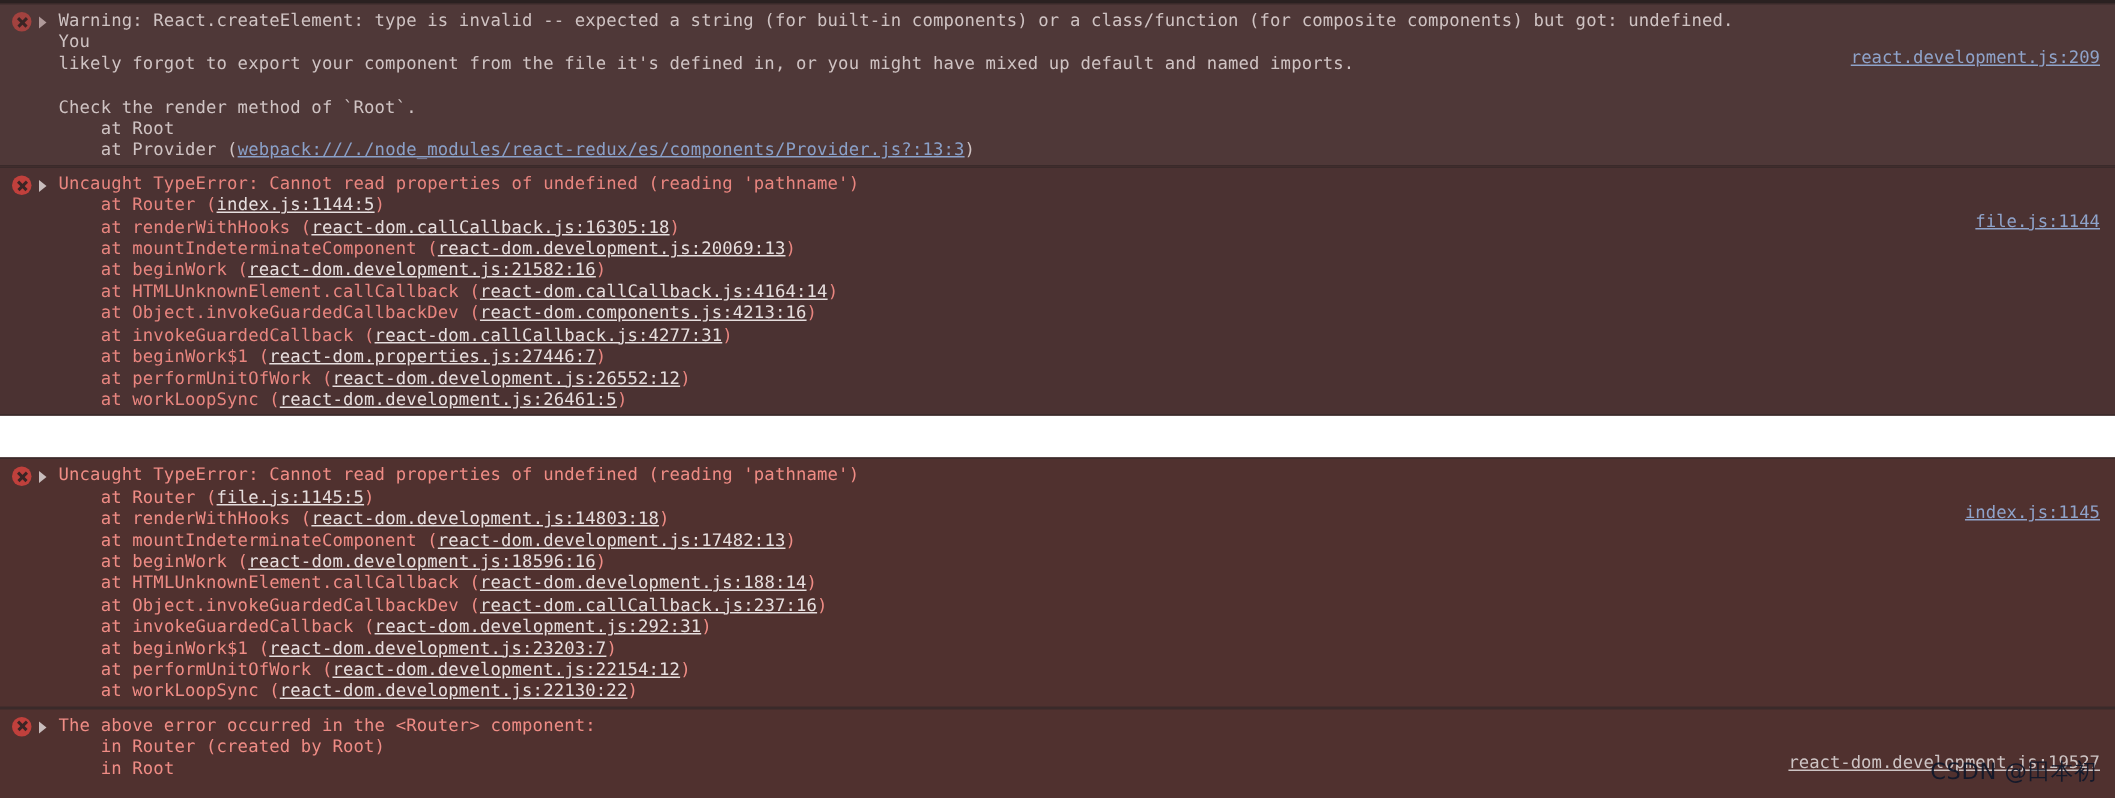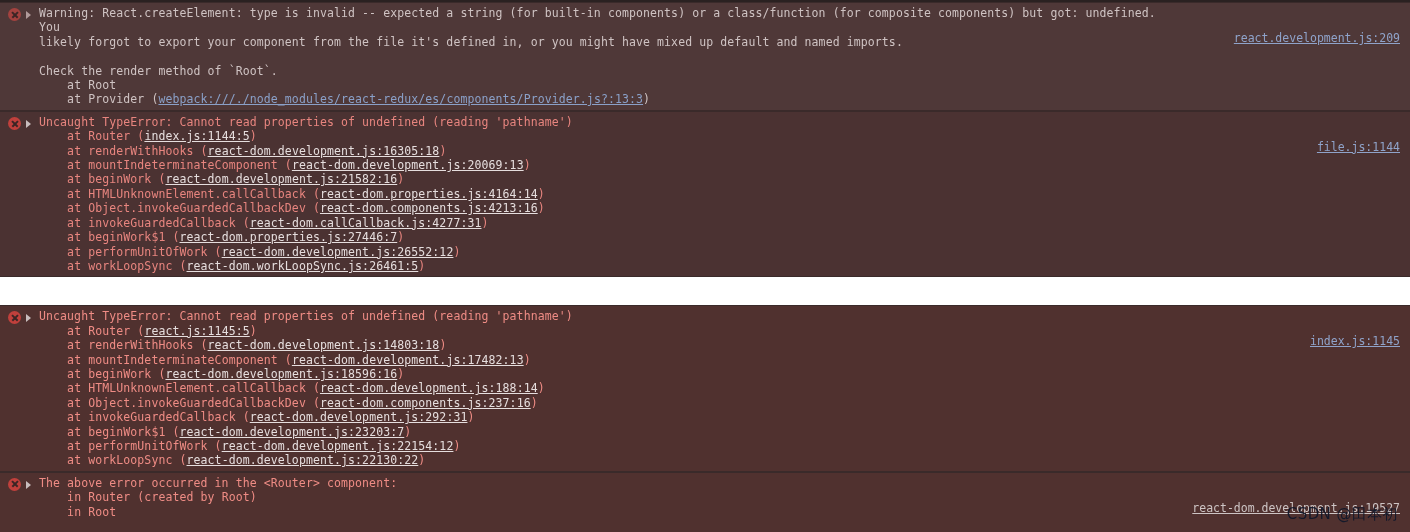--- a/index.html
+++ b/index.html
@@ -176,52 +176,52 @@
       <div class="entry err">
         <div class="entry-inner">
           <div class="icon-wrap">
             <span class="err-icon hot"></span>
           </div>
           <div class="tri">
             <i></i>
           </div>
           <div class="msg err-text"><span>Uncaught TypeError: Cannot read properties of undefined (reading 'pathname')</span>
 <span>    at Router (</span><a class="srclink white" href="#">index.js:1144:5</a><span>)</span>
-<span>    at renderWithHooks (</span><a class="srclink white" href="#">react-dom.development.js:16305:18</a><span>)</span>
+<span>    at renderWithHooks (</span><a class="srclink white" href="#">react-dom.callCallback.js:16305:18</a><span>)</span>
 <span>    at mountIndeterminateComponent (</span><a class="srclink white" href="#">react-dom.development.js:20069:13</a><span>)</span>
 <span>    at beginWork (</span><a class="srclink white" href="#">react-dom.development.js:21582:16</a><span>)</span>
-<span>    at HTMLUnknownElement.callCallback (</span><a class="srclink white" href="#">react-dom.properties.js:4164:14</a><span>)</span>
+<span>    at HTMLUnknownElement.callCallback (</span><a class="srclink white" href="#">react-dom.callCallback.js:4164:14</a><span>)</span>
 <span>    at Object.invokeGuardedCallbackDev (</span><a class="srclink white" href="#">react-dom.components.js:4213:16</a><span>)</span>
 <span>    at invokeGuardedCallback (</span><a class="srclink white" href="#">react-dom.callCallback.js:4277:31</a><span>)</span>
 <span>    at beginWork$1 (</span><a class="srclink white" href="#">react-dom.properties.js:27446:7</a><span>)</span>
 <span>    at performUnitOfWork (</span><a class="srclink white" href="#">react-dom.development.js:26552:12</a><span>)</span>
-<span>    at workLoopSync (</span><a class="srclink white" href="#">react-dom.workLoopSync.js:26461:5</a><span>)</span></div>
+<span>    at workLoopSync (</span><a class="srclink white" href="#">react-dom.development.js:26461:5</a><span>)</span></div>
         </div>
         <a class="origin" href="#">file.js:1144</a>
       </div>
     </div>
 
   <div class="gap" style="height:28px"></div>
 
   <div class="panel">
       <div class="entry err-bright">
         <div class="entry-inner">
           <div class="icon-wrap">
             <span class="err-icon hot"></span>
           </div>
           <div class="tri">
             <i></i>
           </div>
           <div class="msg err-text2"><span>Uncaught TypeError: Cannot read properties of undefined (reading 'pathname')</span>
-<span>    at Router (</span><a class="srclink white" href="#">react.js:1145:5</a><span>)</span>
+<span>    at Router (</span><a class="srclink white" href="#">file.js:1145:5</a><span>)</span>
 <span>    at renderWithHooks (</span><a class="srclink white" href="#">react-dom.development.js:14803:18</a><span>)</span>
 <span>    at mountIndeterminateComponent (</span><a class="srclink white" href="#">react-dom.development.js:17482:13</a><span>)</span>
 <span>    at beginWork (</span><a class="srclink white" href="#">react-dom.development.js:18596:16</a><span>)</span>
 <span>    at HTMLUnknownElement.callCallback (</span><a class="srclink white" href="#">react-dom.development.js:188:14</a><span>)</span>
-<span>    at Object.invokeGuardedCallbackDev (</span><a class="srclink white" href="#">react-dom.components.js:237:16</a><span>)</span>
+<span>    at Object.invokeGuardedCallbackDev (</span><a class="srclink white" href="#">react-dom.callCallback.js:237:16</a><span>)</span>
 <span>    at invokeGuardedCallback (</span><a class="srclink white" href="#">react-dom.development.js:292:31</a><span>)</span>
 <span>    at beginWork$1 (</span><a class="srclink white" href="#">react-dom.development.js:23203:7</a><span>)</span>
 <span>    at performUnitOfWork (</span><a class="srclink white" href="#">react-dom.development.js:22154:12</a><span>)</span>
 <span>    at workLoopSync (</span><a class="srclink white" href="#">react-dom.development.js:22130:22</a><span>)</span></div>
         </div>
         <a class="origin" href="#">index.js:1145</a>
       </div>
       <div class="entry err-bright">
         <div class="entry-inner">
           <div class="icon-wrap">

